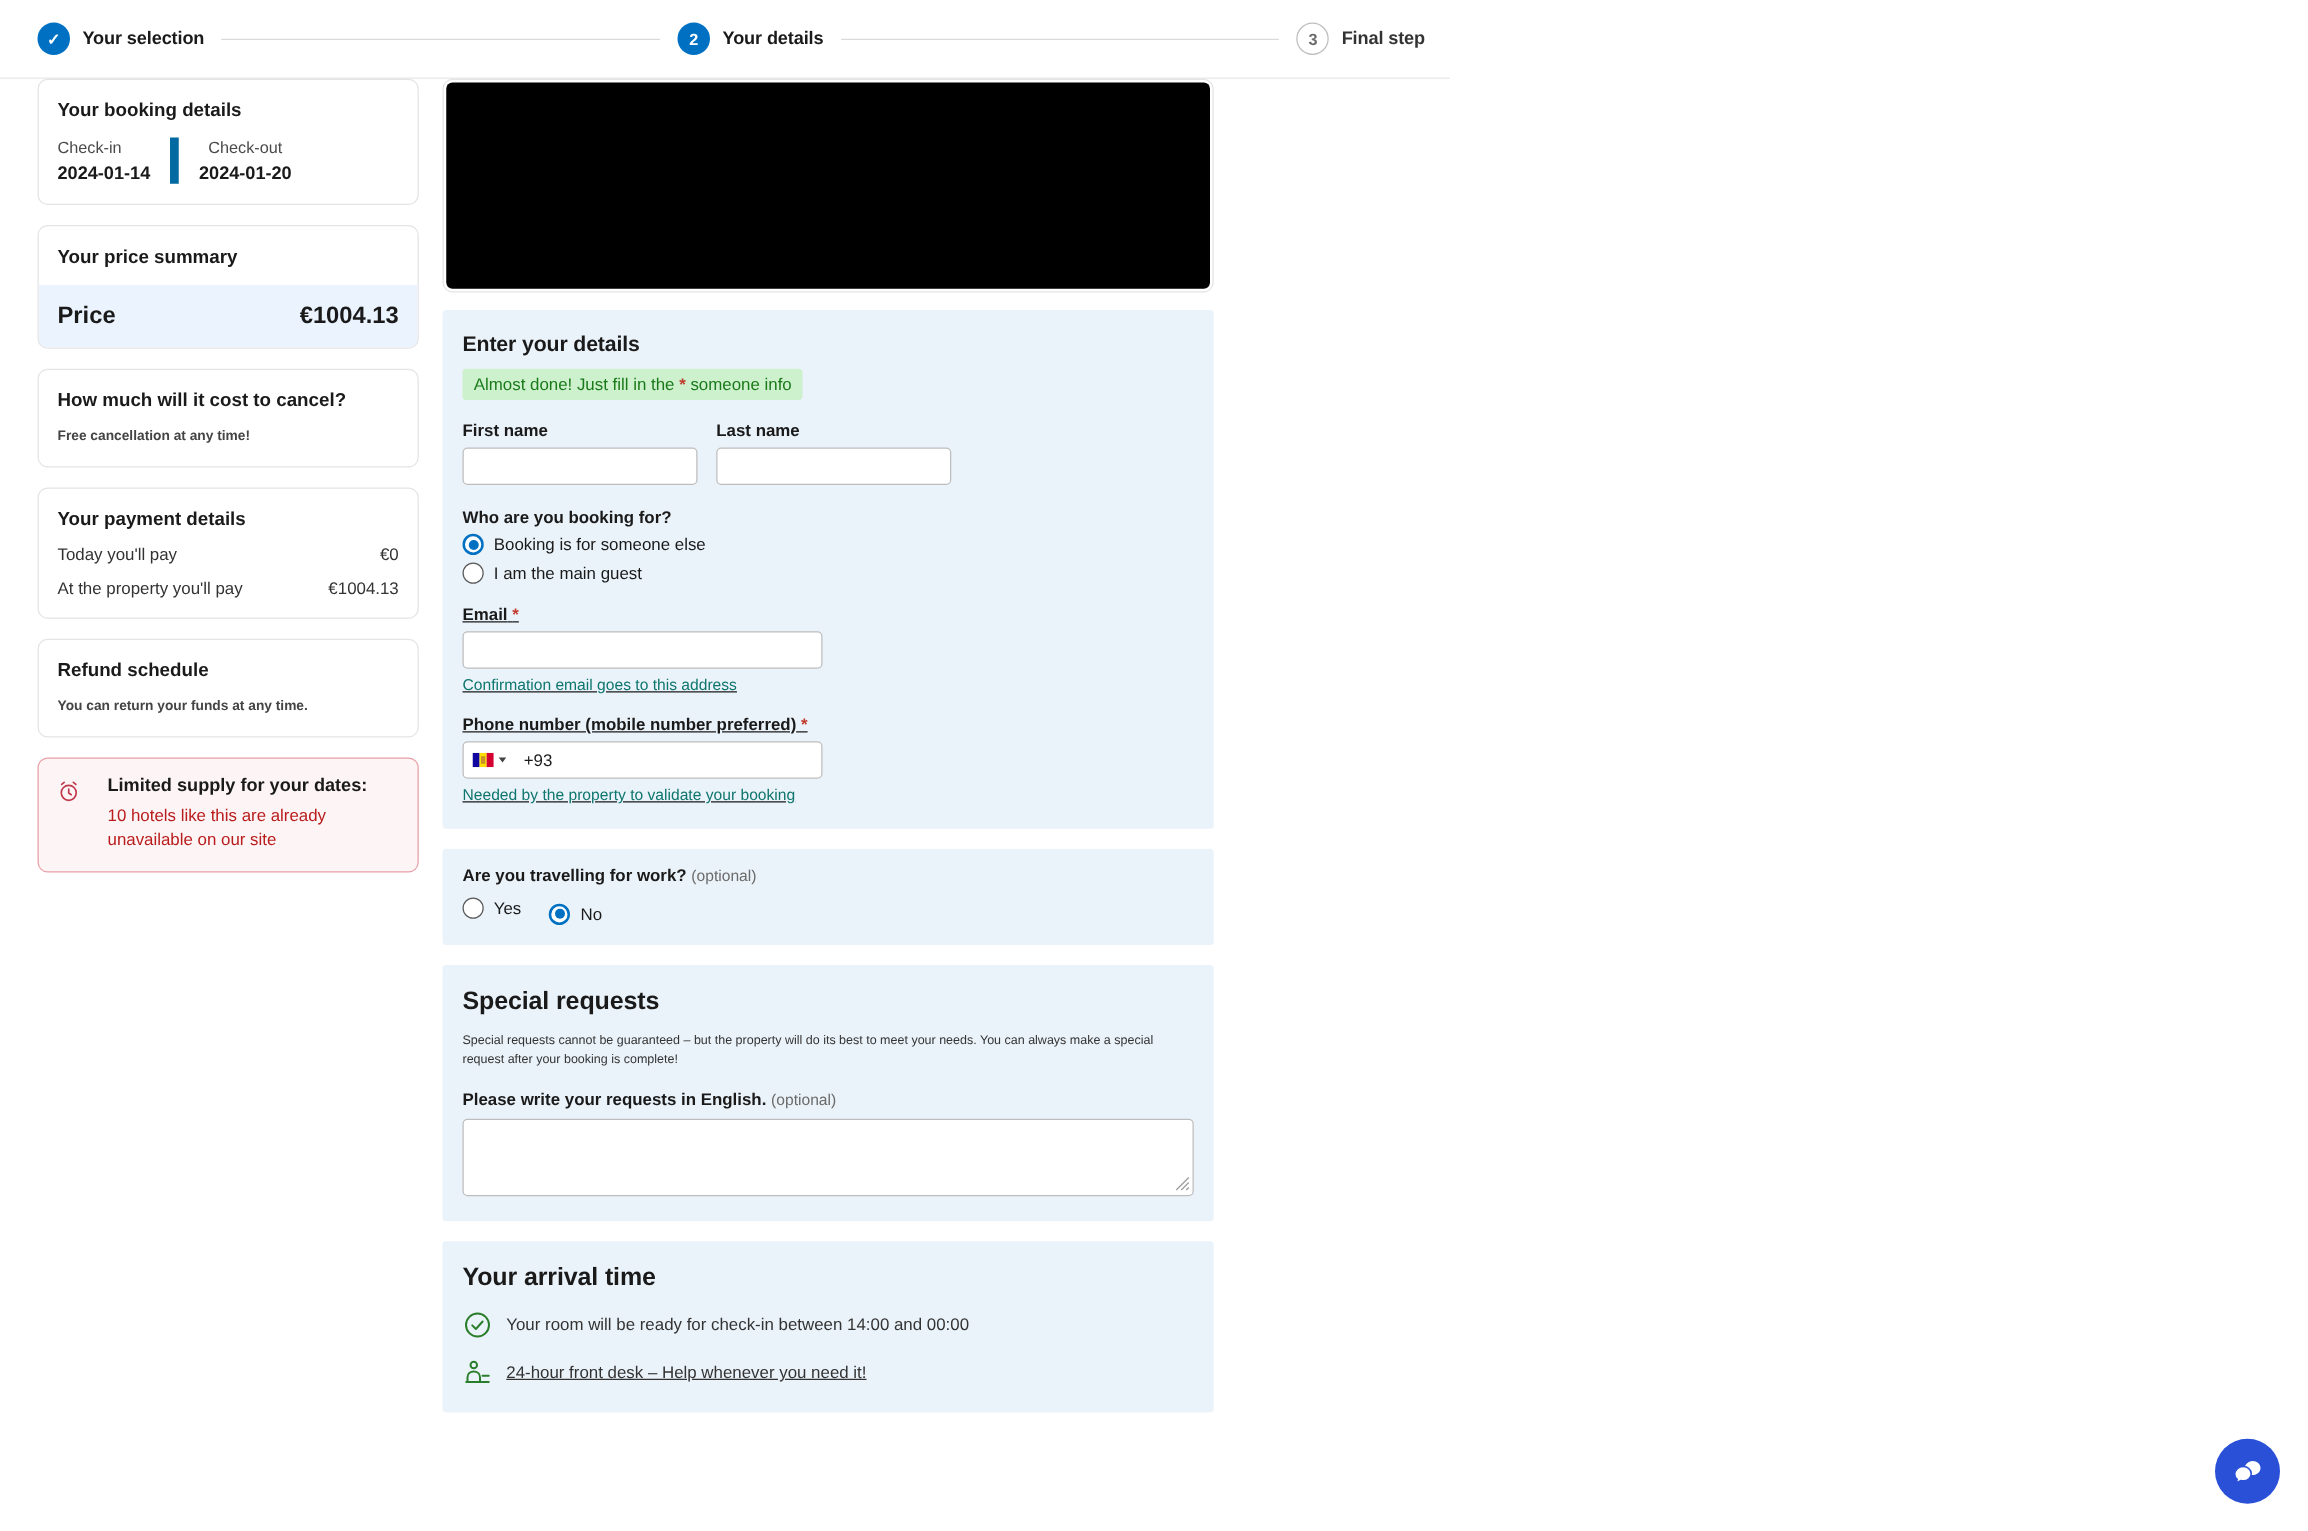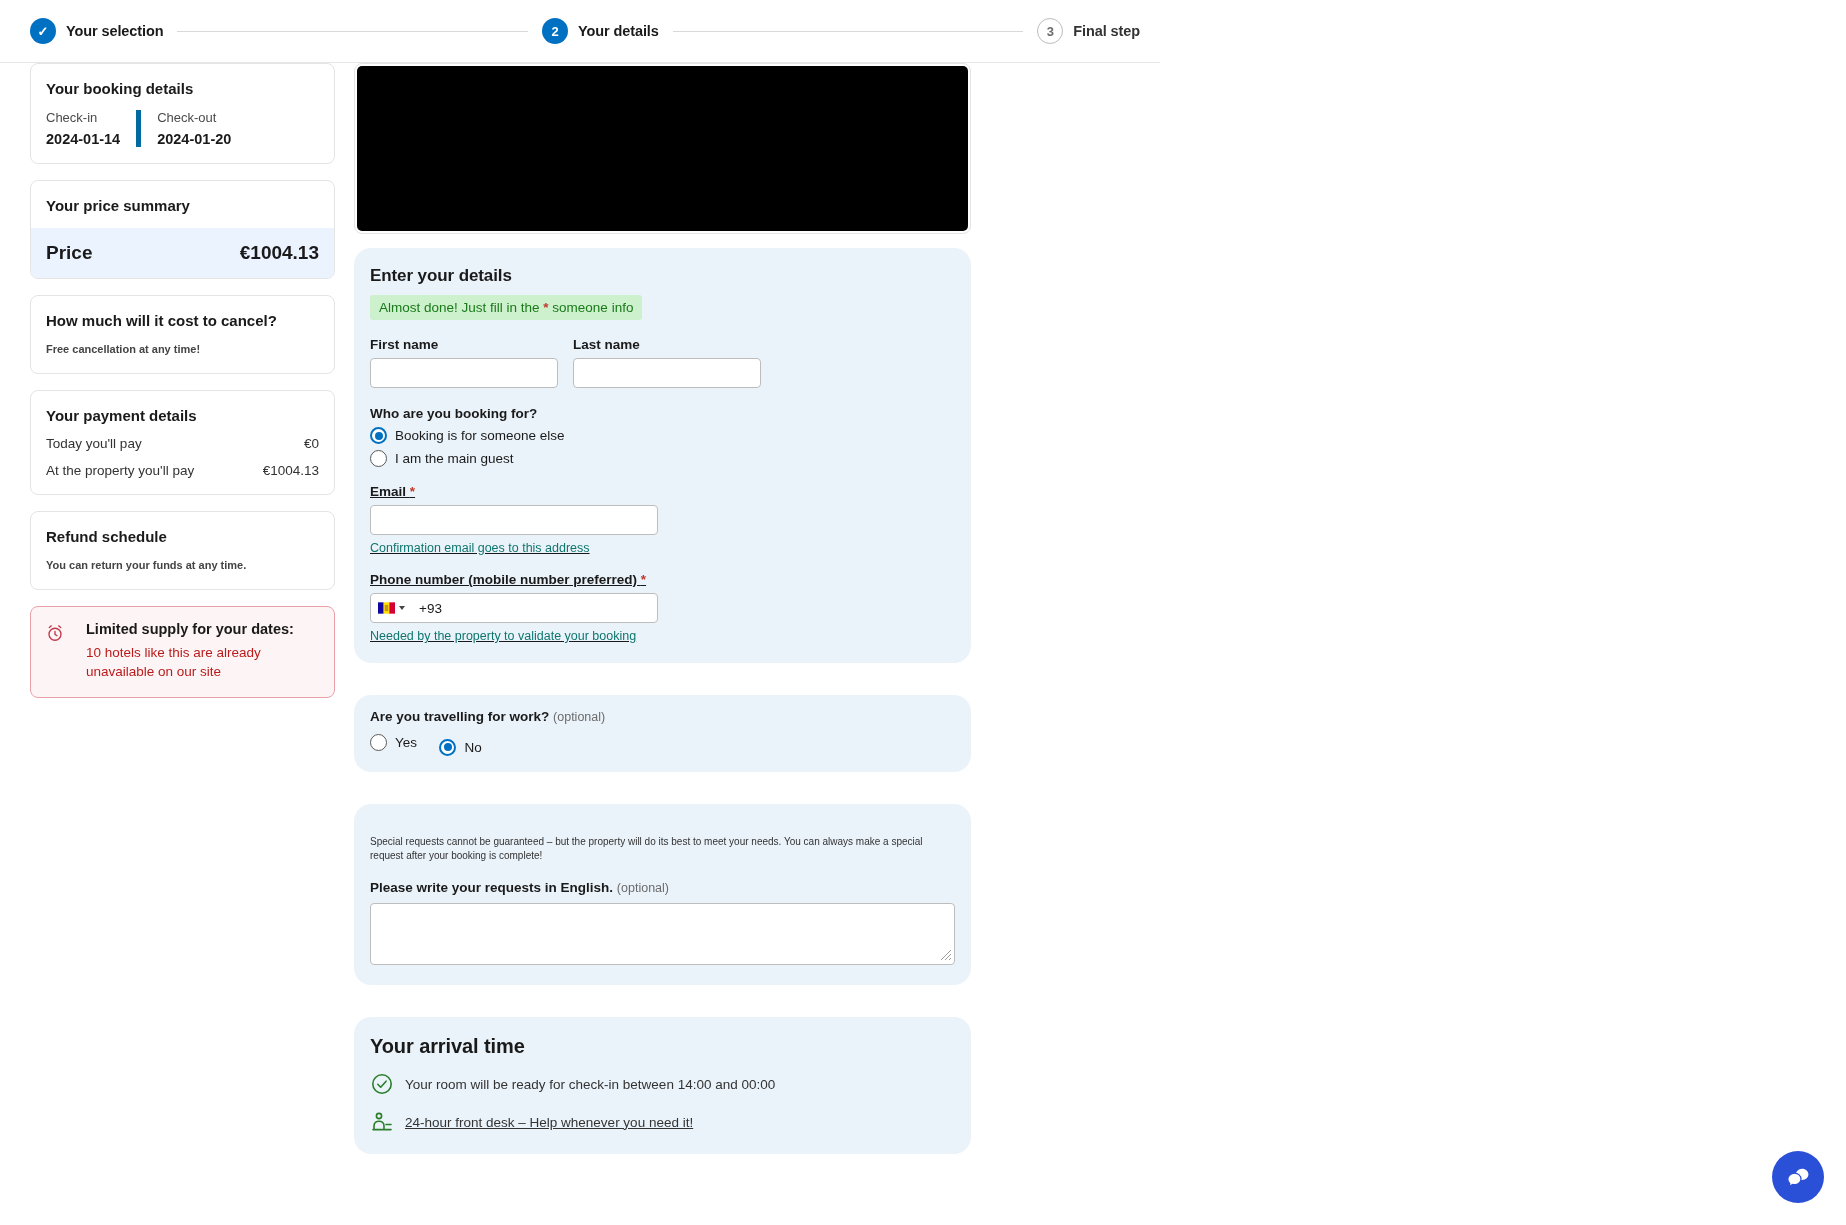--- a/index.html
+++ b/index.html
@@ -39,21 +39,21 @@
     background: #fff; border: 1px solid #e4e4e4; border-radius: 8px;
     margin-bottom: 16px; overflow: hidden;
   }
   .card-pad { padding: 16px 15px 16px 15px; }
   .card-title { font-size: 15px; font-weight: 700; color: #1a1a1a; margin: 0 0 0 0; }
   .card-sub { font-size: 11px; color: #444; margin-top: 13px; line-height: 1.35; font-weight: bold; }
 
   
   .dates { display: flex; margin-top: 13px; }
   .date-col { padding-right: 16px; }
-  .date-col + .date-col { border-left: 5px solid #0369a1; padding-left: 16px; }
+  .date-col + .date-col { border-left: 7px solid #0369a1; padding-left: 16px; text-align: center; }
   .date-lbl { font-size: 13px; color: #4a4a4a; }
   .date-val { font-size: 14.5px; font-weight: 700; color: #1a1a1a; margin-top: 6px; }
 
   
   .price-row {
     background: #ebf3ff; padding: 14px 15px;
     display: flex; align-items: center; justify-content: space-between;
   }
   .price-key { font-size: 19px; font-weight: 700; }
   .price-val { font-size: 19px; font-weight: 700; }
@@ -75,21 +75,21 @@
   .alert-body { font-size: 13.5px; color: #b91c1c; margin-top: 6px; line-height: 1.42; }
 
   
   .media-card {
     border: 1px solid #e4e4e4; border-radius: 8px; background: #fff;
     padding: 2px; margin-bottom: 14px;
   }
   .media-black { background: #000; width: 100%; height: 165px; border-radius: 5px; }
 
   
-  .panel { background: #ebf3fa; border-radius: 17px; padding: 18px 16px 20px 16px; margin-bottom: 32px; }
+  .panel { background: #ebf3fa; border-radius: 3px; padding: 18px 16px 20px 16px; margin-bottom: 16px; }
   .panel.tight { padding: 14px 16px 16px 16px; }
   .panel-h {
     font-size: 17px; font-weight: 700; color: #1a1a1a; margin: 0 0 0 0; letter-spacing: -0.1px;
   }
   .panel-h.lg { font-size: 20px; }
 
   .hint-chip {
     display: inline-block; background: #cdf0cd; color: #1a7a1a;
     font-size: 13.5px; padding: 5px 9px; border-radius: 3px; margin-top: 9px;
   }
@@ -330,20 +330,21 @@
           <span class="radio-lbl">Yes</span>
         </span>
         <span class="radio-row inline">
           <span class="radio on"></span>
           <span class="radio-lbl">No</span>
         </span>
       </div>
     </div>
 
     <div class="panel">
+      <div class="panel-h lg">Special requests</div>
       <p class="para">Special requests cannot be guaranteed – but the property will do its best to meet your needs. You can always make a special request after your booking is complete!</p>
       <label class="field-label" style="margin-top:16px;">
         <span>Please write your requests in English.</span>
         <span class="opt">(optional)</span>
       </label>
       <div class="ta-wrap">
         <textarea class="textarea" style=""></textarea>
         <svg class="grip" viewBox="0 0 12 12">
           <g stroke="#9b9b9b" stroke-width="1">
             <line x1="11" y1="1" x2="1" y2="11"></line>

